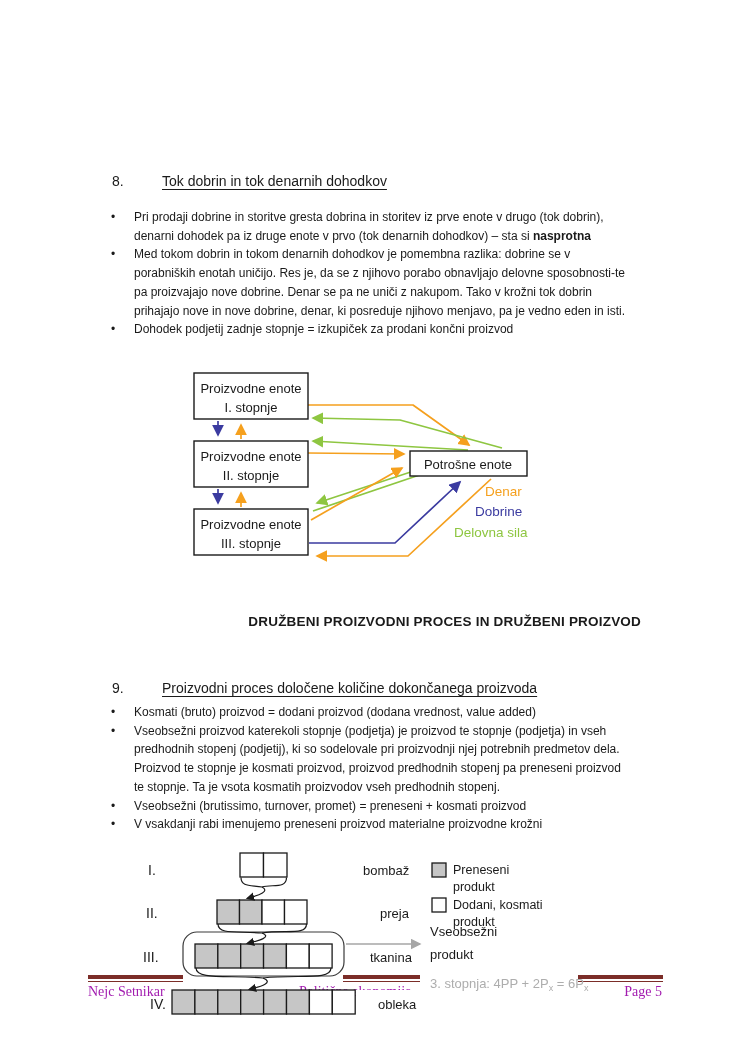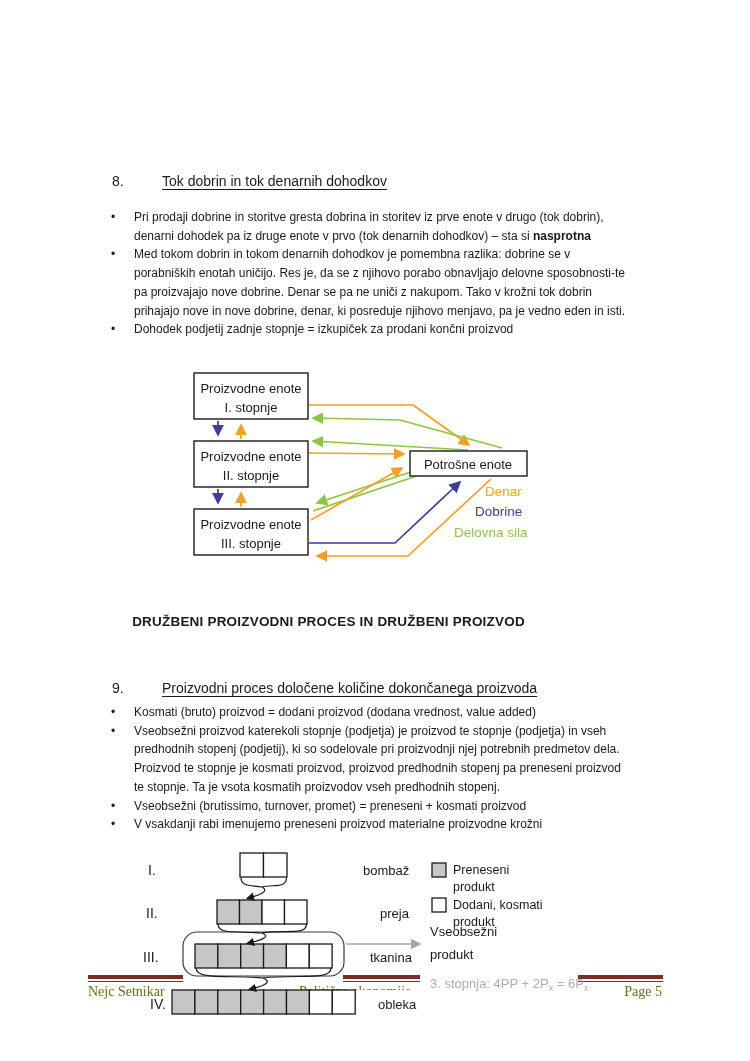--- a/index.html
+++ b/index.html
@@ -8,29 +8,29 @@
   
   .sec-heading{position:absolute;left:112px;font-size:14px;}
   .sec-heading .num{display:inline-block;width:22px;}
   .sec-heading .ttl{text-decoration:underline;text-underline-offset:2.5px;margin-left:28px;}
   
   .bullets{position:absolute;left:134px;width:582px;font-size:12px;line-height:18.7px;}
   .bullet{position:relative;white-space:pre-line;}
   .bullet::before{content:"\2022";position:absolute;left:-23px;top:0;}
   .bold{font-weight:bold;}
   
-  .main-heading{position:absolute;left:0;top:614px;width:641px;text-align:center;
-                font-size:13.5px;font-weight:bold;letter-spacing:.2px;margin-left:8px;}
+  .main-heading{position:absolute;left:0;top:614px;width:641px;text-align:right;
+                font-size:13.5px;font-weight:bold;letter-spacing:.2px;}
   
   .rule{position:absolute;top:975px;height:1.5px;background:#fff;
         border-top:4px solid var(--maroon);border-bottom:1.5px solid var(--maroon);}
   .rule.s1{left:88px;width:95px;}
   .rule.s2{left:343px;width:77px;}
   .rule.s3{left:578px;width:85px;}
-  .ftxt{position:absolute;top:984px;font-family:"Liberation Serif",serif;font-size:14px;color:#4d7c0f;}
+  .ftxt{position:absolute;top:984px;font-family:"Liberation Serif",serif;font-size:14px;color:#a21caf;}
   .f-left{left:88px;}
   .f-center{left:299px;}
   .f-right{right:88px;}
   
   .d1{position:absolute;left:150px;top:360px;}
   .d2{position:absolute;left:120px;top:845px;}
   .d1box{fill:#fff;stroke:#1a1a1a;stroke-width:1.4px;}
   .d1txt{font-family:"Liberation Sans",sans-serif;font-size:13px;fill:#1a1a1a;text-anchor:middle;}
   .ar{fill:none;stroke-width:1.7px;stroke-linejoin:round;}
   .ar-or{stroke:var(--denar);}

